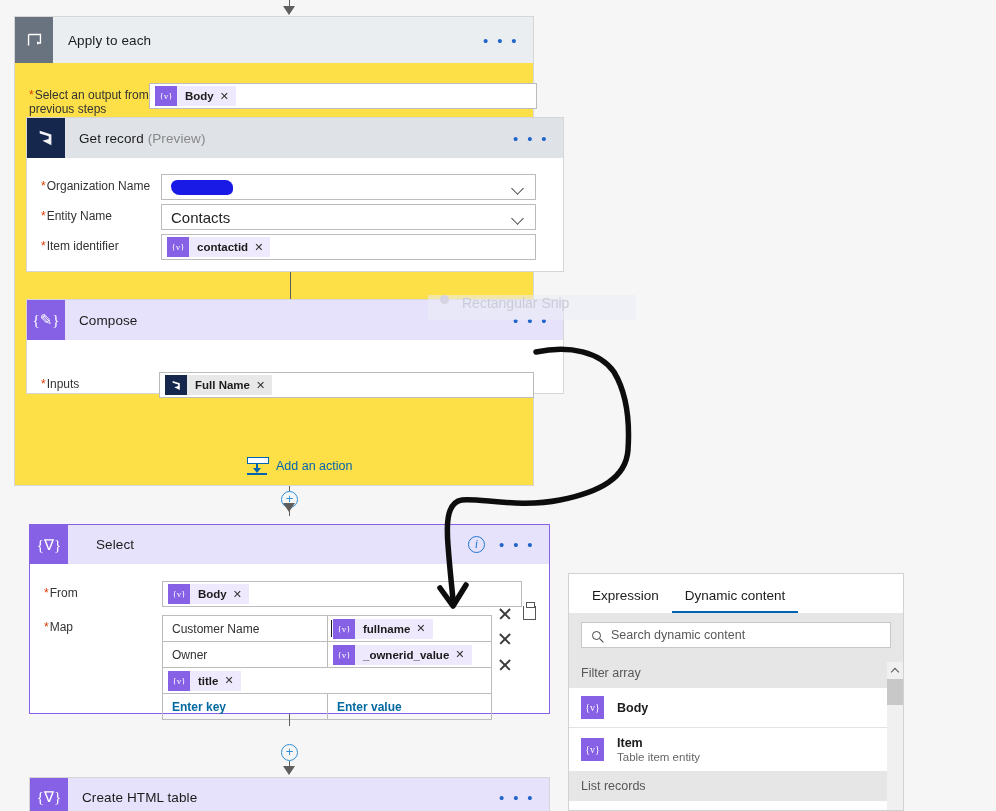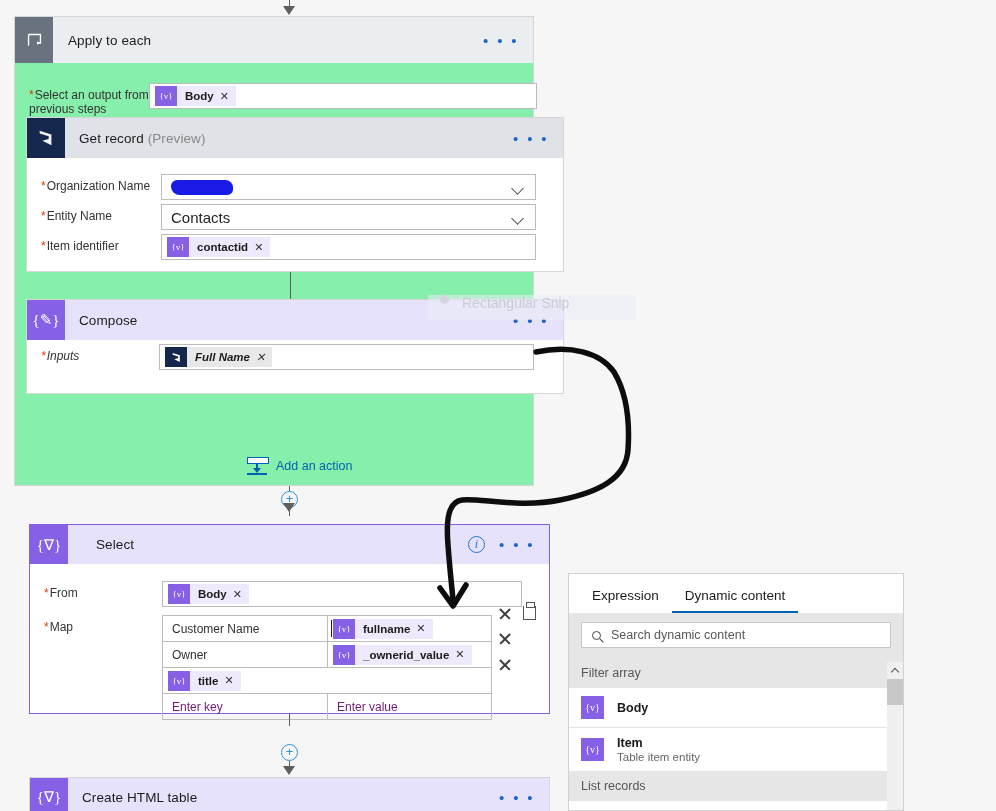--- a/index.html
+++ b/index.html
@@ -199,21 +199,21 @@
   .map-table { border: 1px solid #bcbcbc; border-bottom: none; width: 330px; }
   .map-row { display: flex; height: 26px; border-bottom: 1px solid #bcbcbc; }
   .map-key {
     width: 165px; flex: 0 0 165px;
     border-right: 1px solid #bcbcbc;
     display: flex; align-items: center;
     padding-left: 9px;
     font-size: 12px;
   }
   .map-val { flex: 1; display: flex; align-items: center; position: relative; }
-  .placeholder { color: #701a75; }
+  .placeholder { color: #0369a1; font-weight: bold; }
   .caret {
     position: absolute; left: 3px; top: 4px;
     width: 1.4px; height: 17px; background: #1b1b1b;
   }
   .row-actions {
     position: absolute;
     display: flex; align-items: center;
   }
   .x-icon {
     width: 13px; height: 13px;
@@ -367,21 +367,21 @@
   #ink { position: absolute; left: 0; top: 0; pointer-events: none; }
 </style>
 </head>
 <body>
 
 <div id="canvas">
 
   <div class="conn" style="left:289px; top:-4px; height:12px;"></div>
   <div class="arrowhead" style="left:283px; top:6px;"></div>
 
-  <div class="card" style="left:14px; top:16px; width:520px; height:470px; background:#86efac;">
+  <div class="card" style="left:14px; top:16px; width:520px; height:470px; background:#fde047;">
 
     <div class="card-header" style="background:#eaeef1;">
       <div class="card-icon" style="background:#69737f;">
         <svg width="17" height="17" viewBox="0 0 20 20" aria-hidden="true">
           <path d="M3 3 h14 v10 h-4" fill="none" stroke="#fff" stroke-width="1.6"></path>
           <path d="M3 3 v13" fill="none" stroke="#fff" stroke-width="1.6"></path>
           <path d="M13 10 l0 4 l3 -2 z" fill="#fff" transform="translate(0,1)"></path>
         </svg>
       </div>
       <div class="card-title">Apply to each</div>
@@ -451,21 +451,21 @@
     <div class="arrowhead" style="left:269px; top:289px;"></div>
 
     <div class="card" style="left:11px; top:282px; width:538px; height:95px;">
       <div class="card-header" style="background:#e7e2fb; height:40px;">
         <div class="card-icon" style="background:#8661e5; height:40px;">
           <span>{✎}</span>
         </div>
         <div class="card-title" style="padding-left:14px;">Compose</div>
         <div class="ellipsis">• • •</div>
       </div>
-      <div class="row" style="margin-top:4px;font-style:italic;">
+      <div class="row" style="margin-top:32px;">
         <div class="row-label" style="width:118px;flex:0 0 118px;">
           <span class="req">*</span><span>Inputs</span>
         </div>
         <div class="field" style="width:375px; flex:0 0 375px;">
           <span class="token gray">
             <span class="token-badge d365">
               <svg width="11" height="11" viewBox="0 0 20 20" aria-hidden="true">
                 <path d="M3 2 L16 6 L16 18 L6 13 L13 11 L13 8 L3 5 Z" fill="#ffffff"></path>
               </svg>
             </span>

